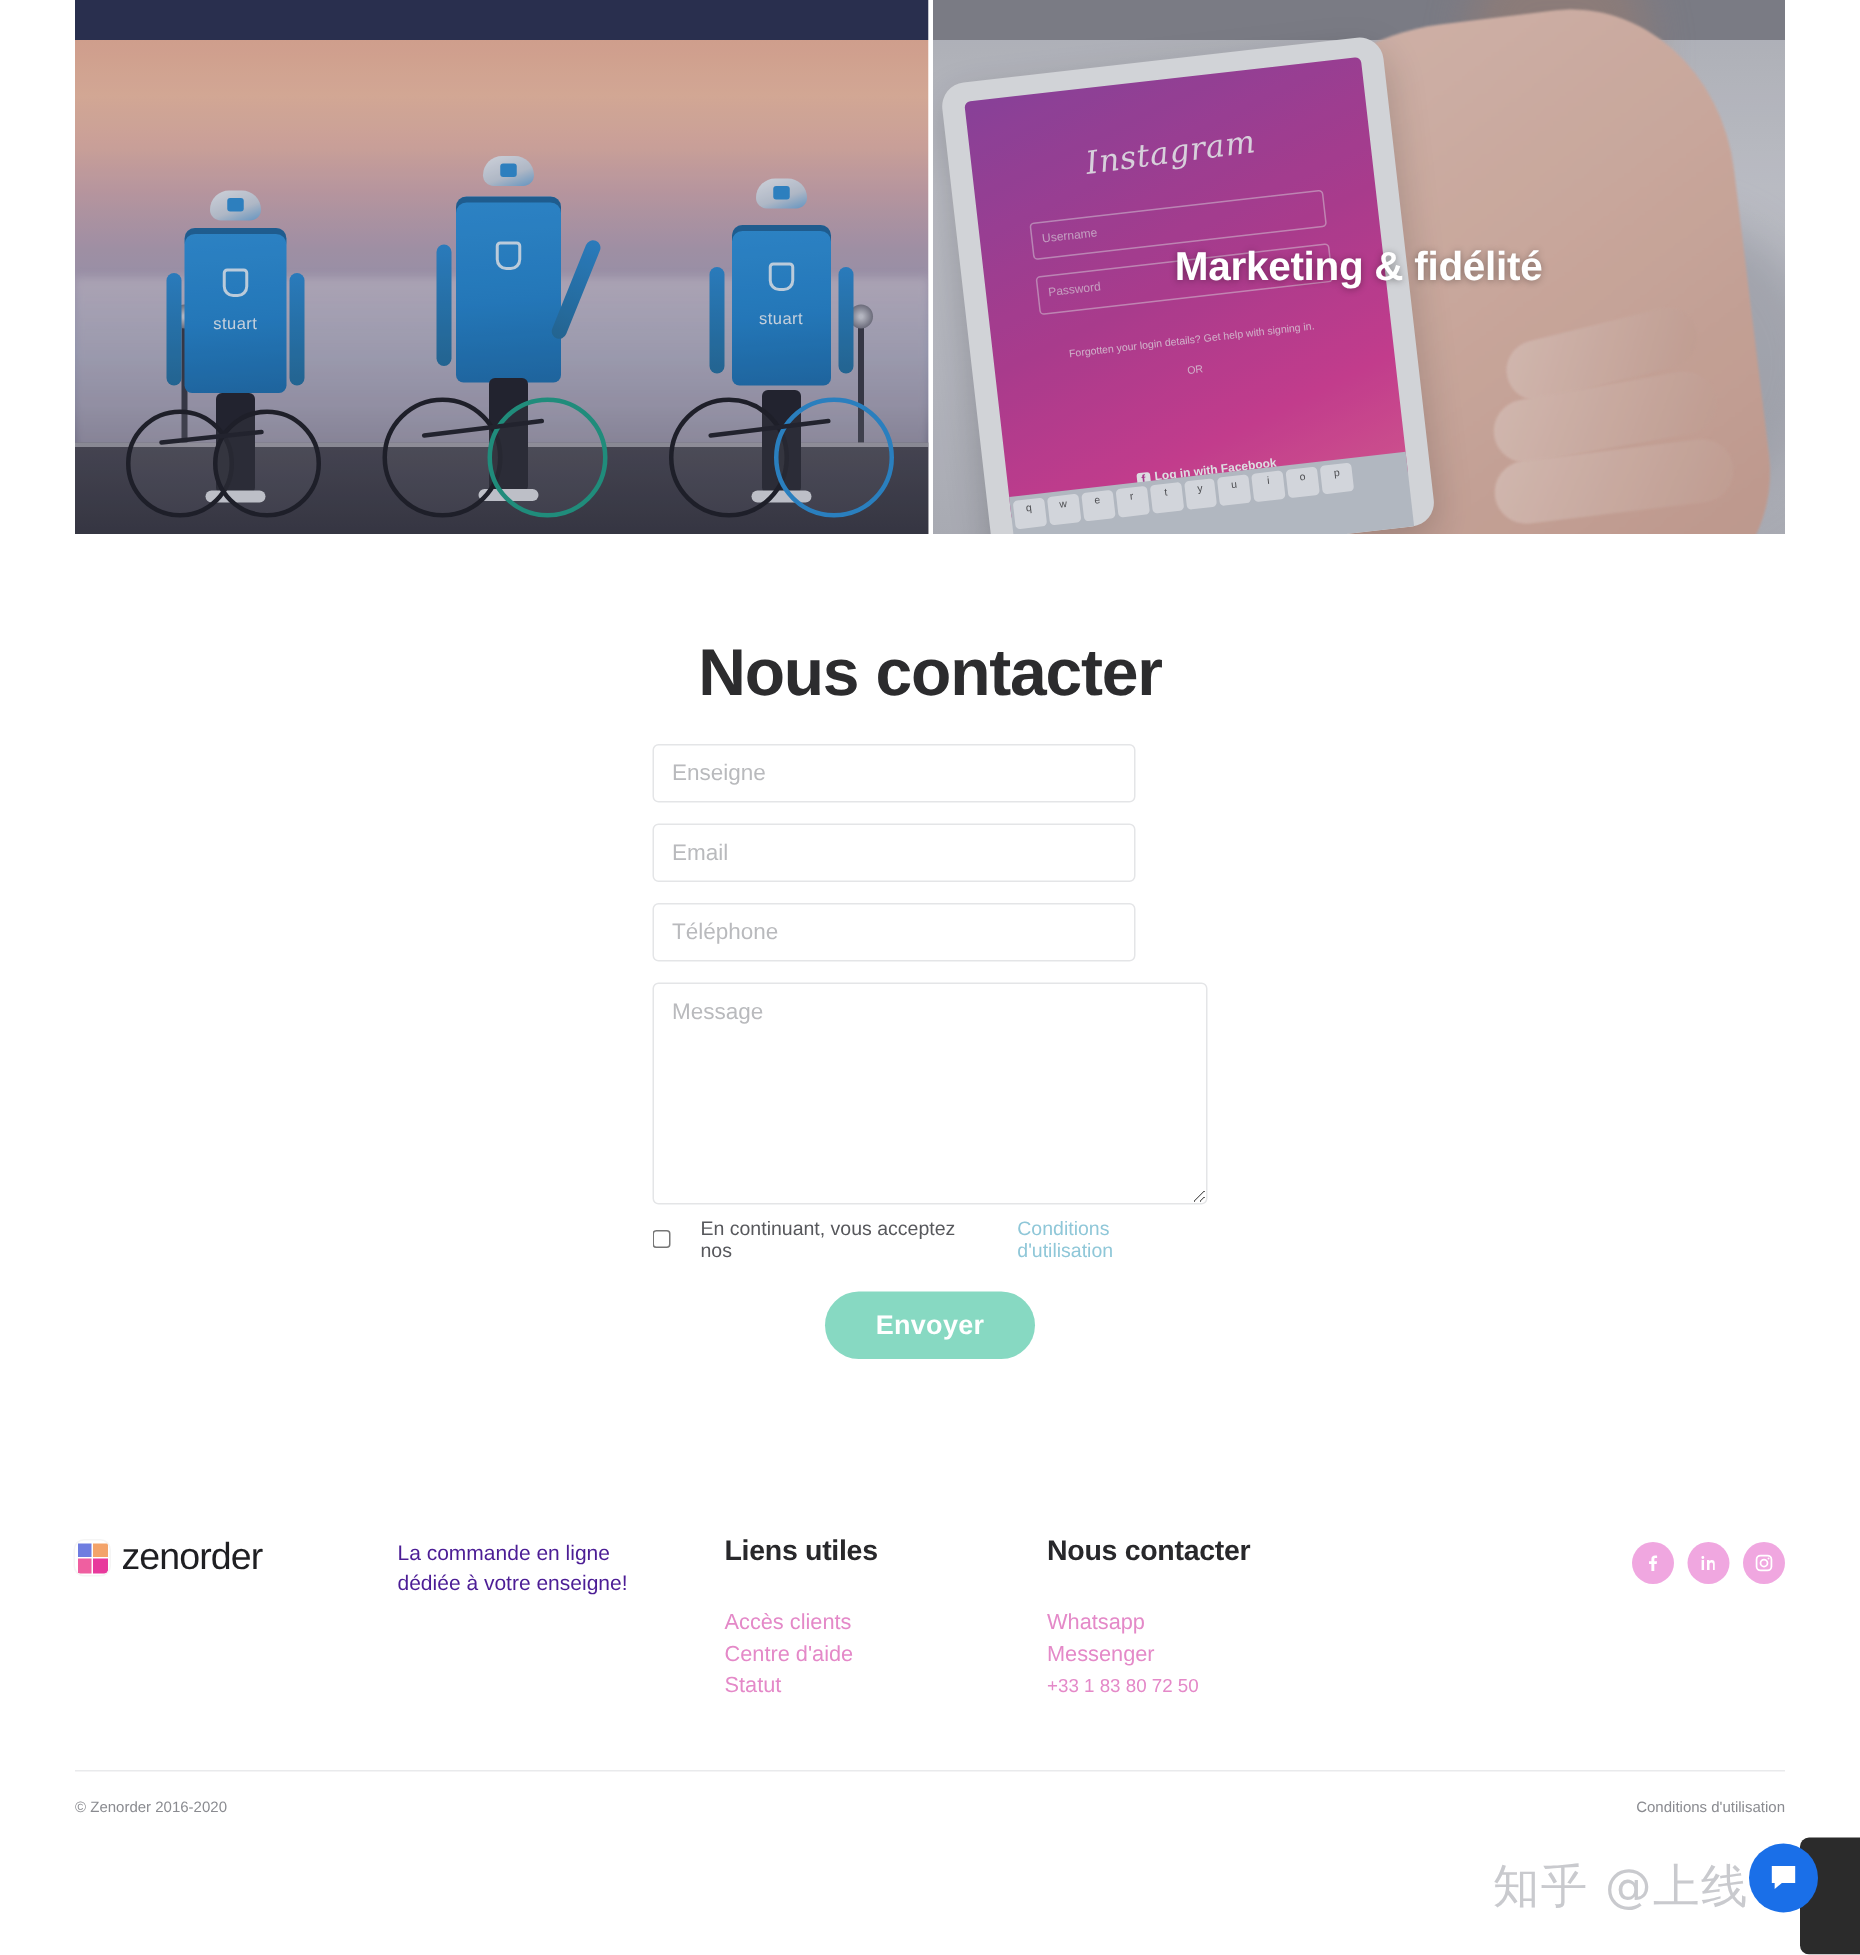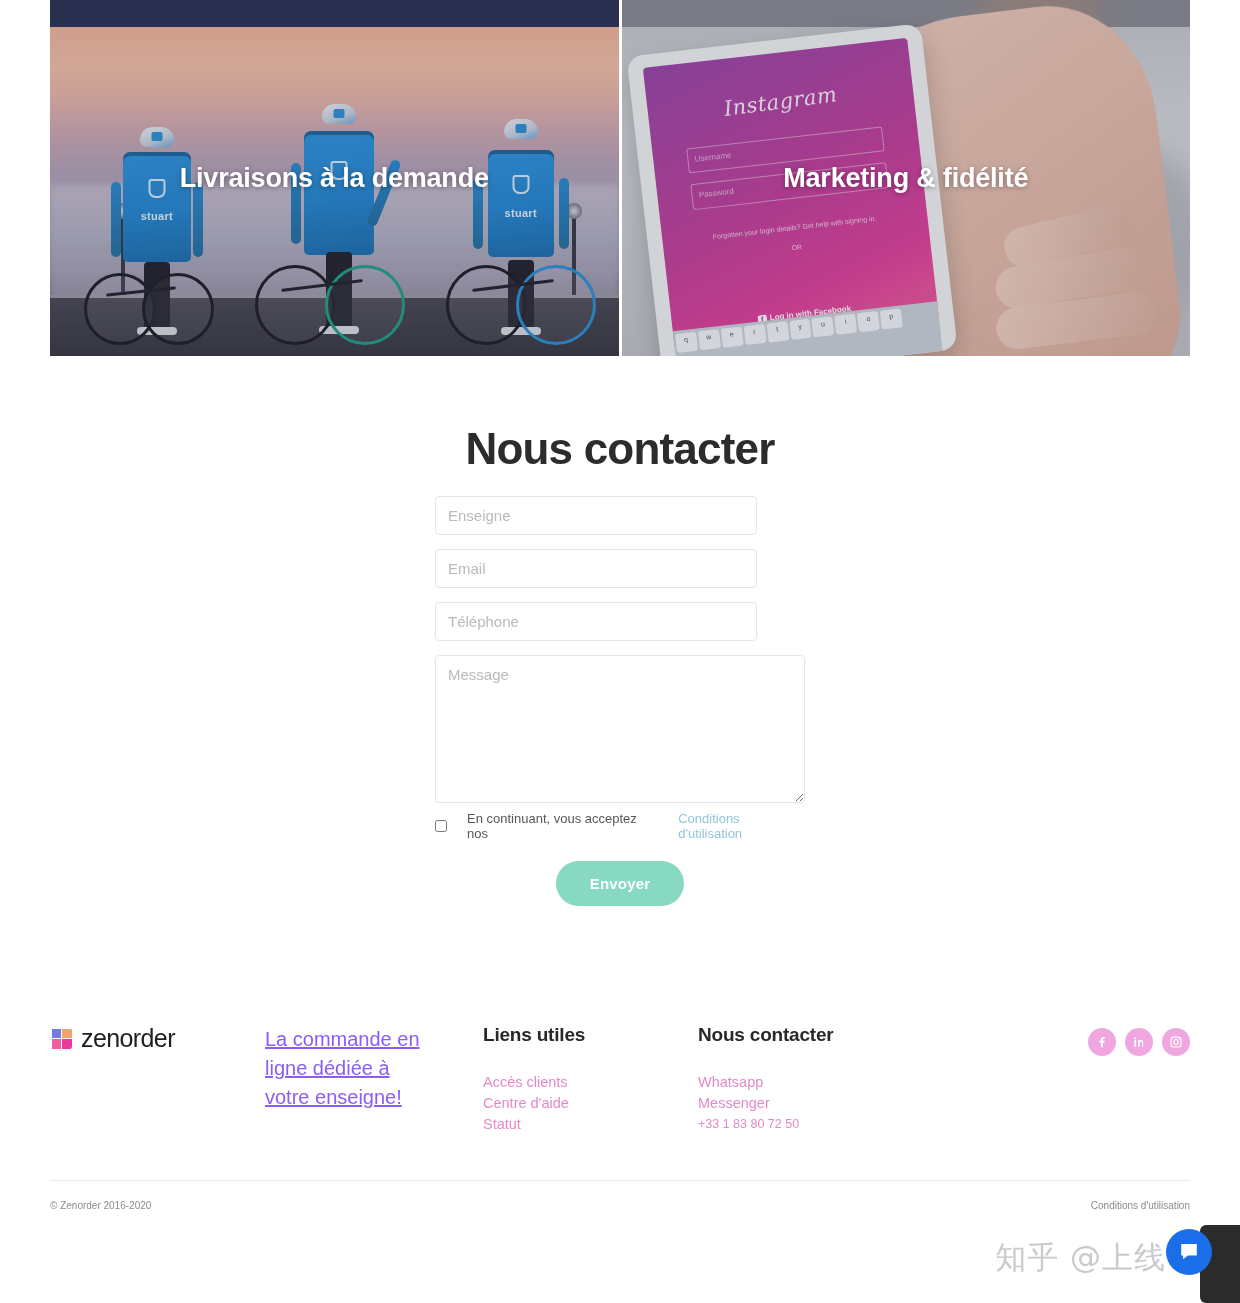--- a/index.html
+++ b/index.html
@@ -110,21 +110,21 @@
   .rider .pack .glyph {
     position: absolute; left: 50%; top: 24%; transform: translateX(-50%);
     width: 17px; height: 19px;
     border: 2.5px solid rgba(255,255,255,0.82);
     border-radius: 3px 3px 7px 7px;
   }
   .rider .pack .brand {
     position: absolute; left: 0; right: 0; top: 53%;
     text-align: center;
     color: rgba(255,255,255,0.88);
-    font-size: 11px; font-weight: bold; letter-spacing: .3px;
+    font-size: 11px; font-weight: normal; letter-spacing: .3px;
   }
   .rider .arm {
     position: absolute; width: 10px; border-radius: 6px;
     background: linear-gradient(180deg, #2b8ad2, #236f9f);
   }
   .rider .legs {
     position: absolute; left: 50%; transform: translateX(-50%);
     width: 26px; background: #22222b; border-radius: 4px;
   }
   .rider .legs:after {
@@ -283,21 +283,21 @@
   .consent-link { color: #8fc7d8; text-decoration: none; }
   .submit-wrap { text-align: center; margin-top: 20px; }
   .submit-btn {
     display: inline-block;
     background: #87d9c2;
     color: #ffffff;
     border: none;
     border-radius: 26px;
     padding: 0 34px;
     height: 45px;
-    font-size: 15px;
+    font-size: 18px;
     font-weight: bold;
     font-family: "Liberation Sans", sans-serif;
     cursor: pointer;
     letter-spacing: 0.2px;
   }
 
   
   .footer {
     position: absolute;
     left: 50px; top: 1010px;
@@ -327,23 +327,22 @@
   .logo-text {
     font-size: 25px;
     color: #1f1f22;
     letter-spacing: -0.6px;
   }
   .logo-text .thin { font-weight: normal; }
   .logo-text .bold { font-weight: normal; }
 
   .col-tagline { width: 218px; padding-top: 15px; }
   .tagline {
-    font-size: 20px; line-height: 1.45; color: #8b5cf6;
+    font-size: 14px; line-height: 1.45; color: #4c1d95;
     max-width: 170px;
-    text-decoration: underline;
   }
   .col-links { width: 215px; }
   .col-contact { width: 260px; }
   .foot-head {
     font-size: 19px; font-weight: bold; color: #28282b;
     margin: 14px 0 26px 0;
     letter-spacing: -0.2px;
   }
   .foot-link {
     display: block;
@@ -462,21 +461,20 @@
         <div class="wheel teal" style="right:0; bottom:0; width:80px; height:80px;"></div>
         <div class="frame-bar" style="left:26px; bottom:58px; width:82px; transform:rotate(-7deg);"></div>
       </div>
       <div class="bike" style="right:4%; width:150px; height:118px;">
         <div class="wheel" style="left:0; bottom:0; width:80px; height:80px;"></div>
         <div class="wheel blue" style="right:0; bottom:0; width:80px; height:80px;"></div>
         <div class="frame-bar" style="left:26px; bottom:58px; width:82px; transform:rotate(-7deg);"></div>
       </div>
     </div>
     <div class="hero-overlay"></div>
-    <div class="hero-title">Livraisons à la demande</div>
   </div>
 
   <div class="hero-card">
     <div class="scene-phone">
       <div class="blur-blob blob-a"></div>
       <div class="blur-blob blob-b"></div>
 
       <div class="hand"></div>
       <div class="finger" style="right:10%; bottom:28%; width:130px; height:40px; transform:rotate(-14deg);"></div>
       <div class="finger" style="right:8%; bottom:16%; width:150px; height:42px; transform:rotate(-10deg);"></div>

